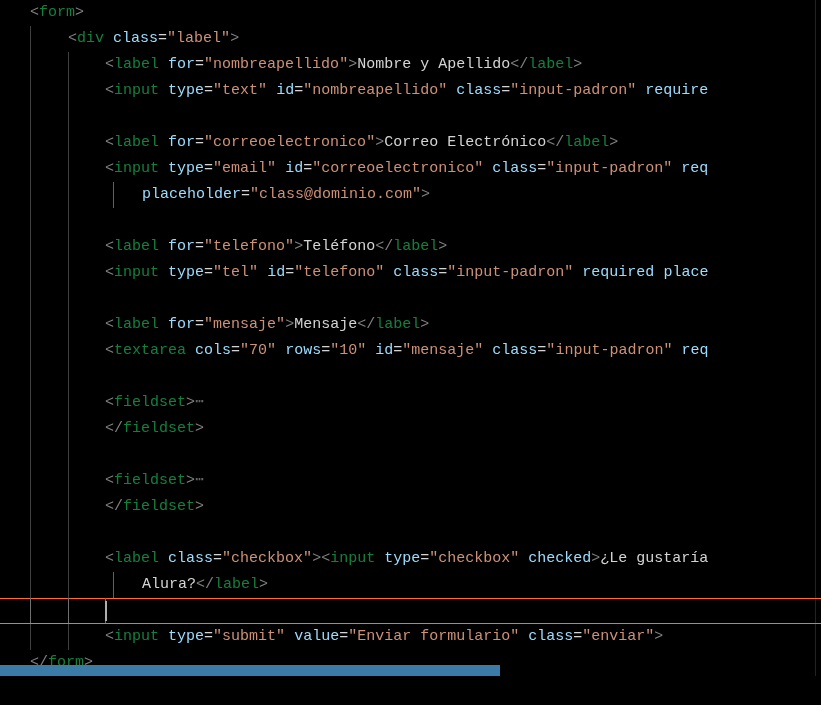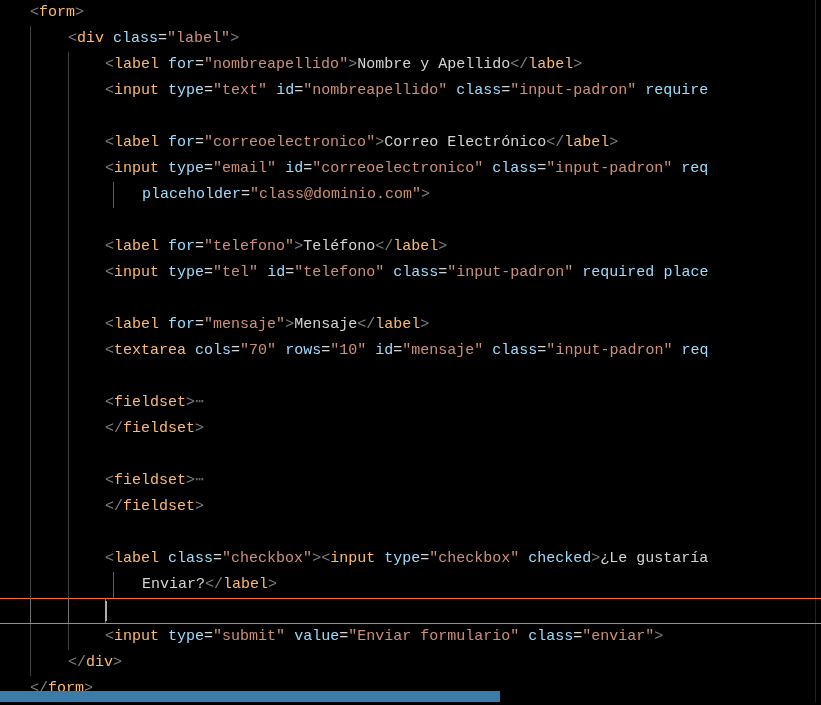--- a/index.html
+++ b/index.html
@@ -35,21 +35,21 @@
     }
     .wrap-guide {
       position: absolute;
       width: 1px;
       background: #606060;
       left: 113px;
       top: 0;
       height: 26px;
     }
     .bracket { color: #808080; }
-    .tag { color: #fdba74; }
+    .tag { color: #15803d; }
     .attr-name { color: #9cdcfe; }
     .attr-equals { color: #d4d4d4; }
     .attr-value { color: #ce9178; }
     .text { color: #d4d4d4; font-weight: 500; }
     .highlight-border {
       position: absolute;
       left: 0;
       right: 0;
       height: 1px;
       background: #ff6b35;
@@ -120,29 +120,28 @@
   <div class="line"><span class="indent-guide" style="left:30px"></span><span class="indent-guide" style="left:68px"></span></div>
 
   <div class="line"><span class="indent-guide" style="left:30px"></span><span class="indent-guide" style="left:68px"></span><span style="padding-left:105px"></span><span class="bracket">&lt;</span><span class="tag">fieldset</span><span class="bracket">&gt;</span><span style="color:#666">⋯</span></div>
 
   <div class="line"><span class="indent-guide" style="left:30px"></span><span class="indent-guide" style="left:68px"></span><span style="padding-left:105px"></span><span class="bracket">&lt;/</span><span class="tag">fieldset</span><span class="bracket">&gt;</span></div>
 
   <div class="line"><span class="indent-guide" style="left:30px"></span><span class="indent-guide" style="left:68px"></span></div>
 
   <div class="line"><span class="indent-guide" style="left:30px"></span><span class="indent-guide" style="left:68px"></span><span style="padding-left:105px"></span><span class="bracket">&lt;</span><span class="tag">label</span> <span class="attr-name">class</span><span class="attr-equals">=</span><span class="attr-value">"<span>checkbox</span>"</span><span class="bracket">&gt;&lt;</span><span class="tag">input</span> <span class="attr-name">type</span><span class="attr-equals">=</span><span class="attr-value">"<span>checkbox</span>"</span> <span class="attr-name">checked</span><span class="bracket">&gt;</span><span class="text">¿Le gustaría</span></div>
 
-  <div class="line"><span class="indent-guide" style="left:30px"></span><span class="indent-guide" style="left:68px"></span><span class="wrap-guide"></span><span style="padding-left:142px"></span><span class="text">Enviar?</span><span class="bracket">&lt;/</span><span class="tag">label</span><span class="bracket">&gt;</span></div>
+  <div class="line"><span class="indent-guide" style="left:30px"></span><span class="indent-guide" style="left:68px"></span><span class="wrap-guide"></span><span style="padding-left:142px"></span><span class="text">Alura?</span><span class="bracket">&lt;/</span><span class="tag">label</span><span class="bracket">&gt;</span></div>
 
   <div class="line" style="position:relative">
     <div class="highlight-border" style="top:0"></div>
     <span class="indent-guide active" style="left:30px"></span><span class="indent-guide active" style="left:68px"></span><span class="indent-guide active" style="left:105px"></span>
     <span class="cursor" style="left:105px;top:3px"></span>
     <div class="highlight-border" style="bottom:0"></div>
   </div>
 
   <div class="line"><span class="indent-guide" style="left:30px"></span><span class="indent-guide" style="left:68px"></span><span style="padding-left:105px"></span><span class="bracket">&lt;</span><span class="tag">input</span> <span class="attr-name">type</span><span class="attr-equals">=</span><span class="attr-value">"<span>submit</span>"</span> <span class="attr-name">value</span><span class="attr-equals">=</span><span class="attr-value">"<span>Enviar formulario</span>"</span> <span class="attr-name">class</span><span class="attr-equals">=</span><span class="attr-value">"<span>enviar</span>"</span><span class="bracket">&gt;</span></div>
 
-  <div class="line"><span class="indent-guide" style="left:30px"></span><span style="padding-left:68px"></span><span class="bracket">&lt;/</span><span class="tag">div</span><span class="bracket">&gt;</span></div>
 
   <div class="line"><span style="padding-left:30px"></span><span class="bracket">&lt;/</span><span class="tag">form</span><span class="bracket">&gt;</span></div>
 
   <div class="scrollbar"></div>
 </div>
 
 </body></html>

